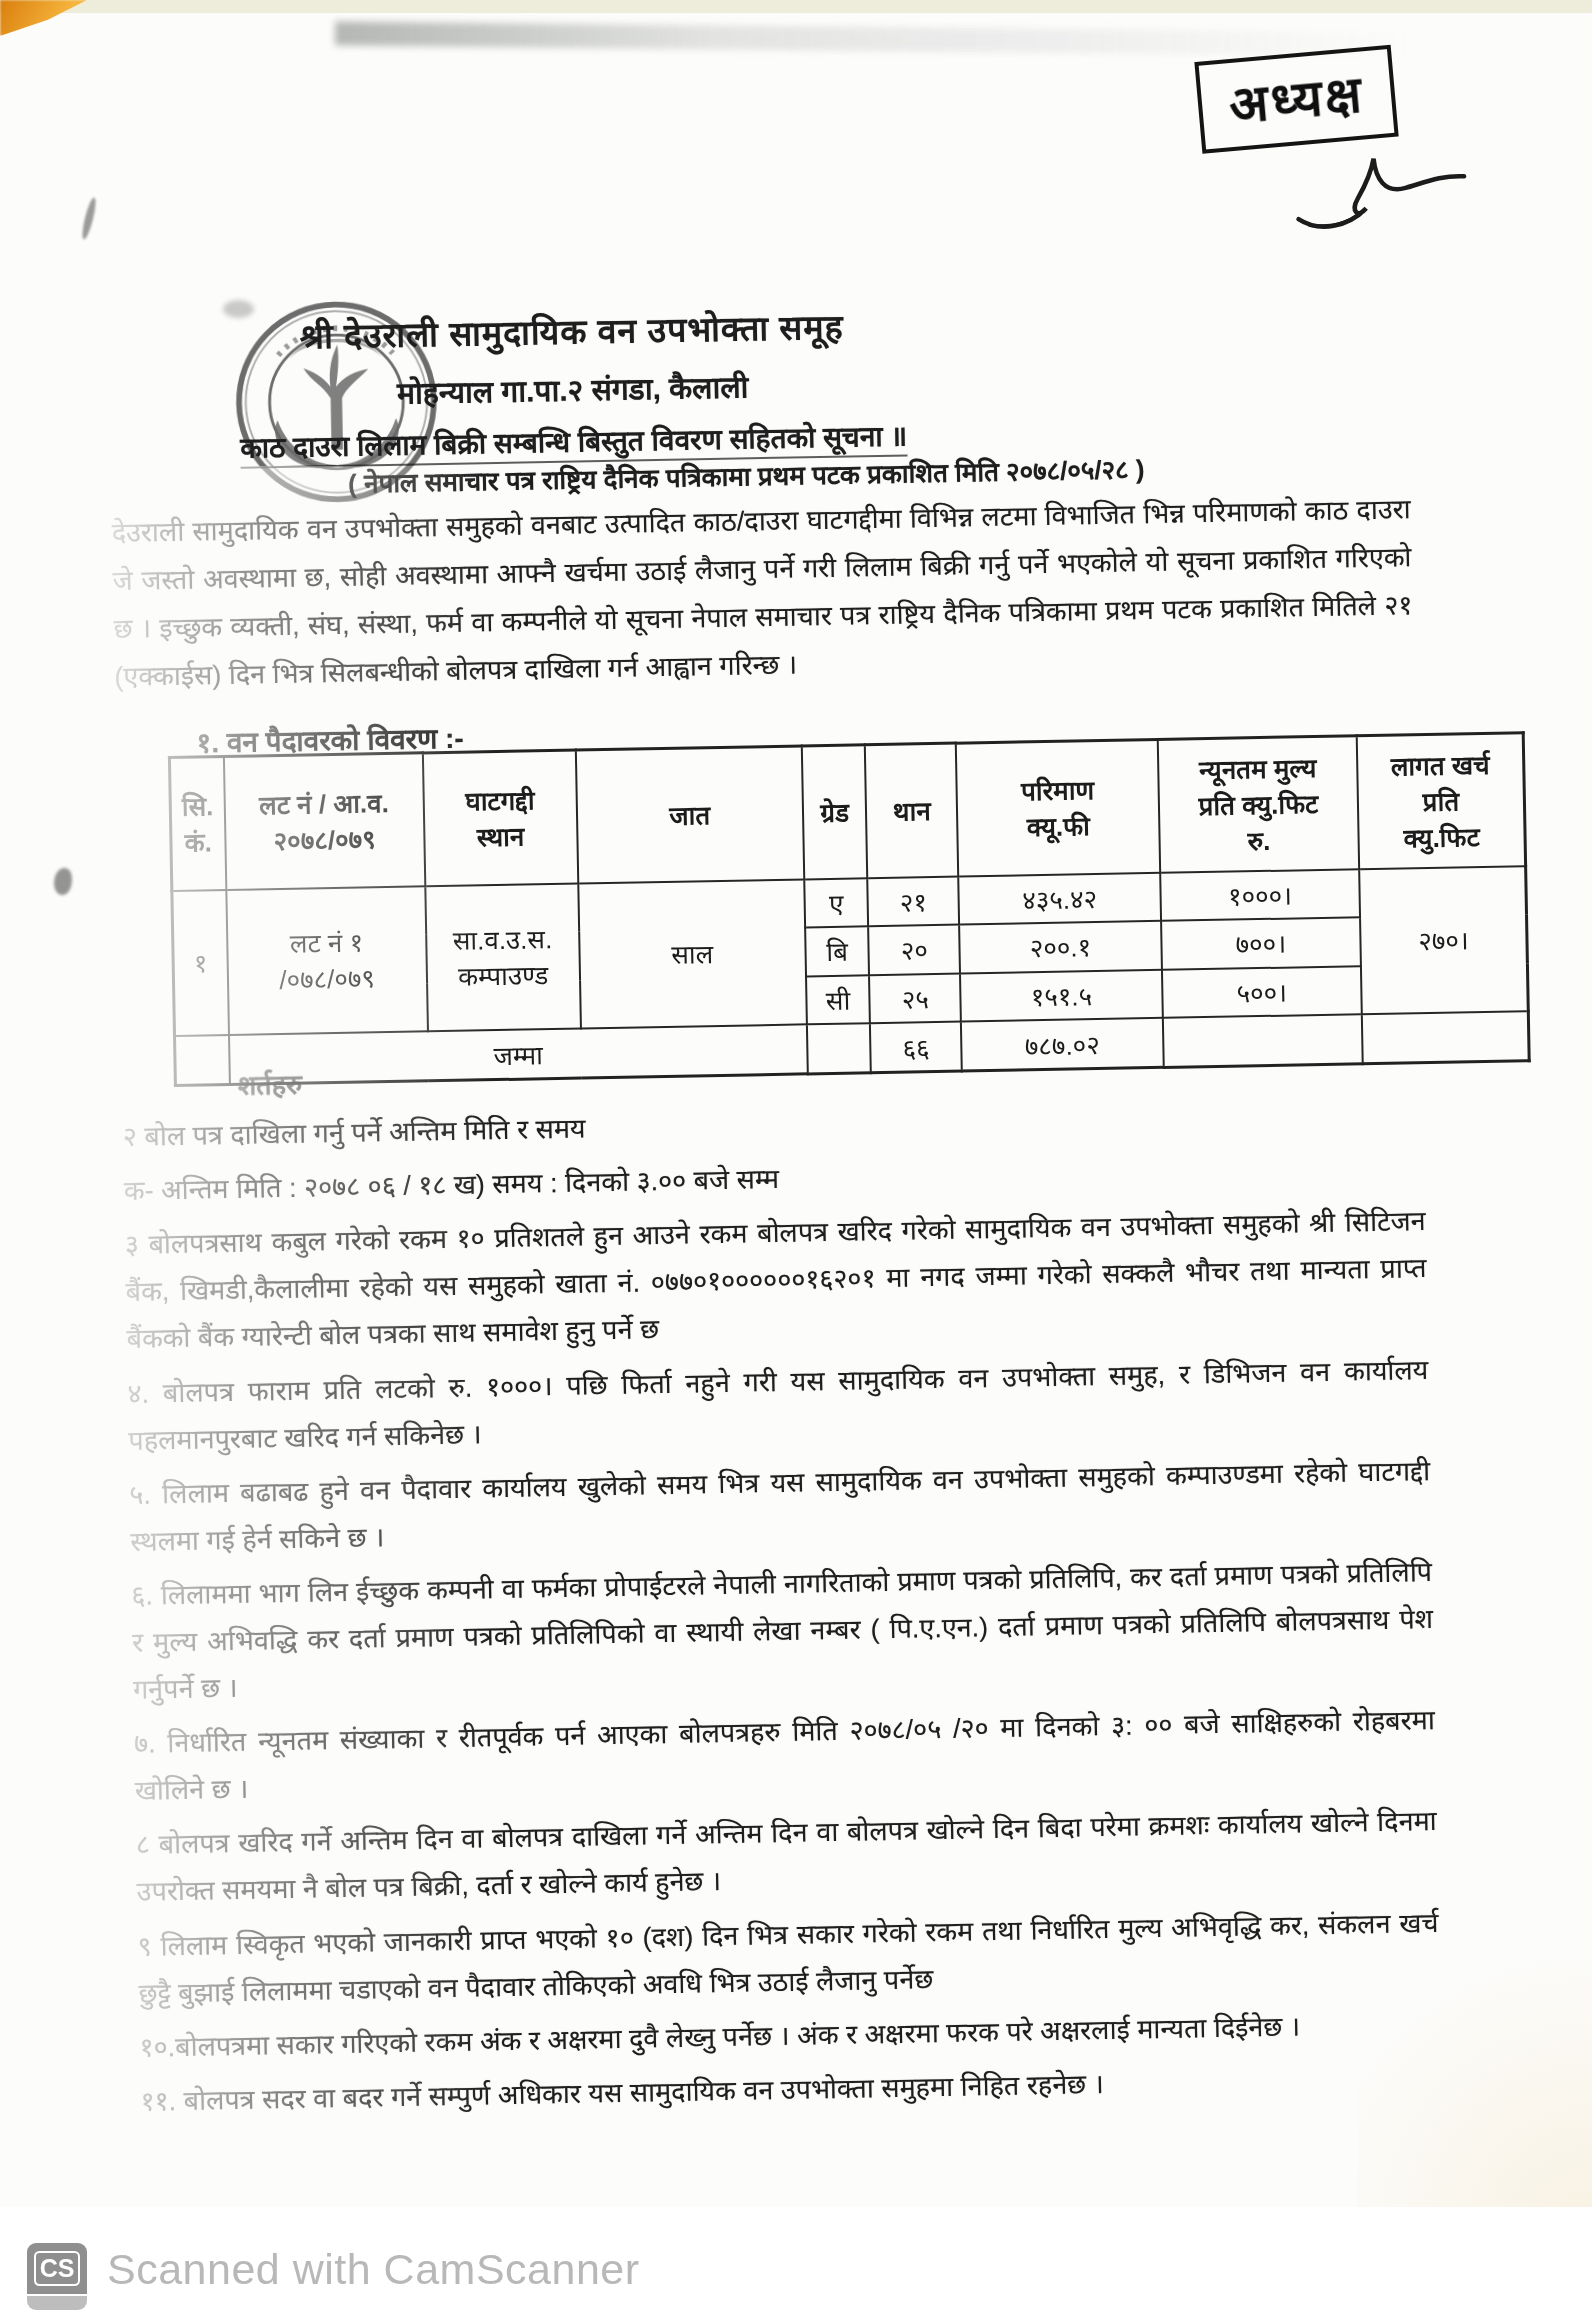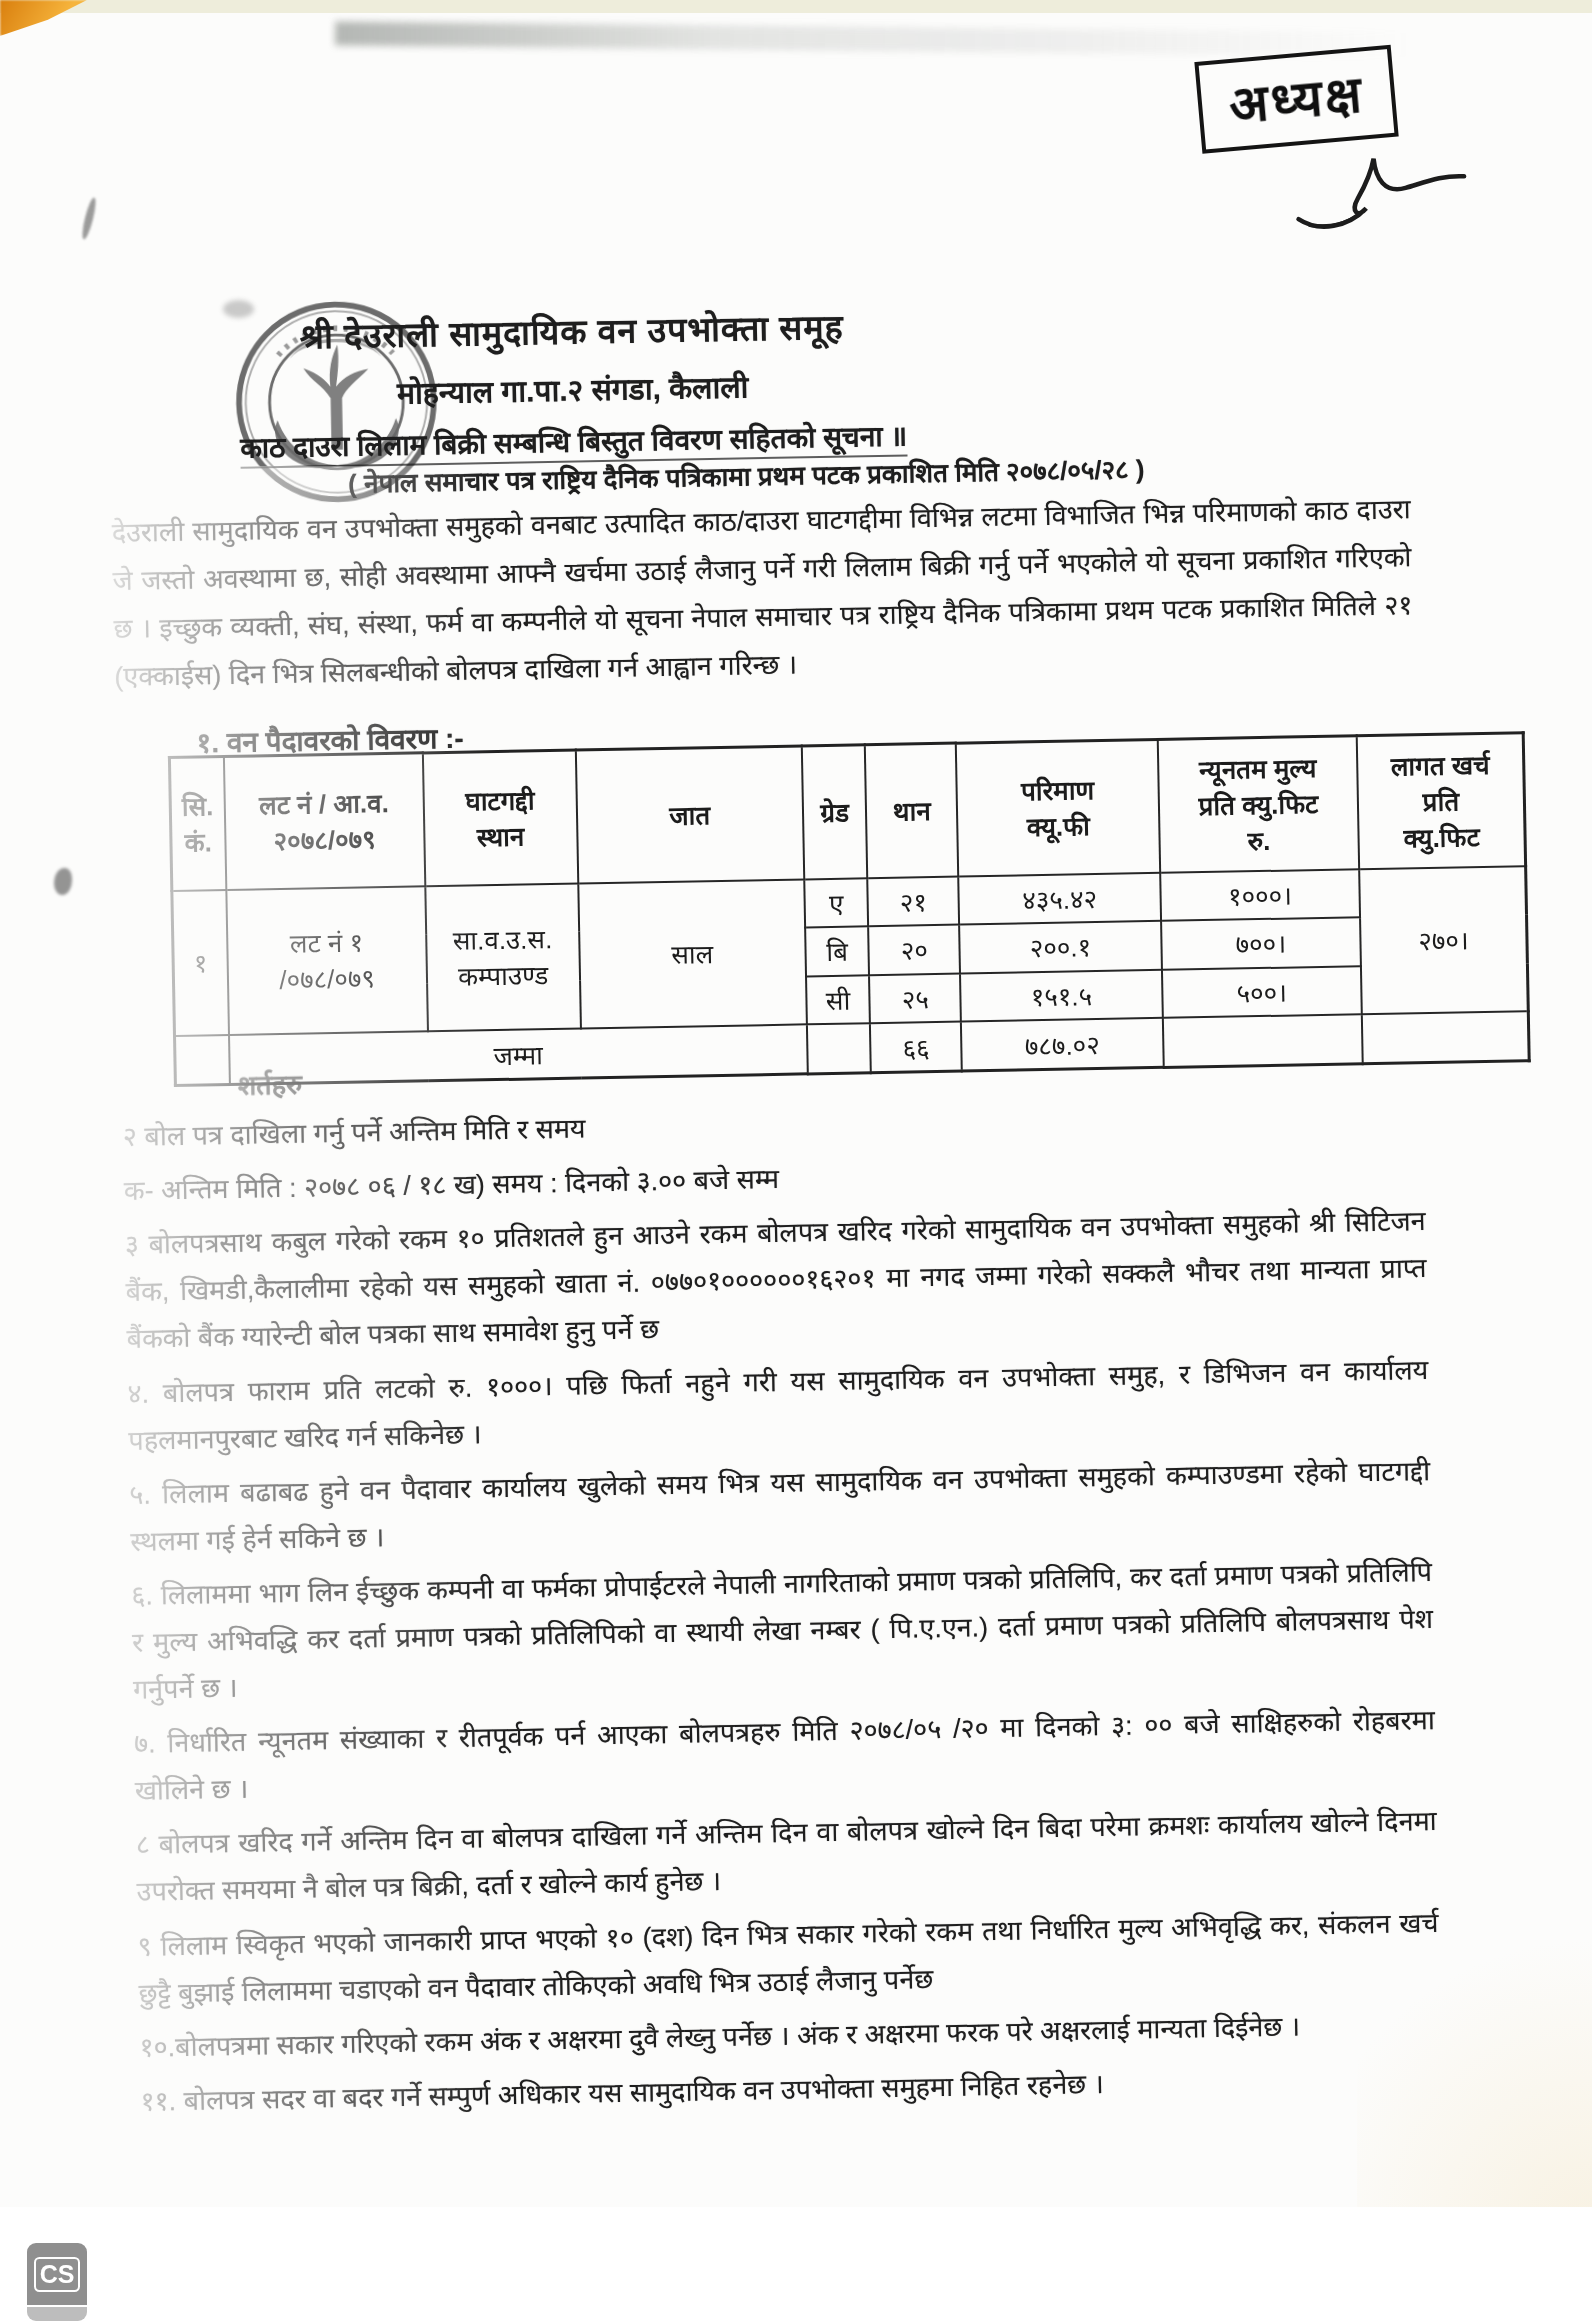--- a/index.html
+++ b/index.html
@@ -59,21 +59,21 @@
   table.produce th{font-weight:700;height:127px;}
   table.produce td{height:43px;font-weight:400;}
   table.produce{border:3.6px solid #222;}
   
   .conditions{position:absolute;left:120px;top:1055px;width:1301px;z-index:3;}
   .conditions-heading{margin-left:116px;font-size:27px;font-weight:700;opacity:.75;filter:blur(0.5px);margin-bottom:9px;}
   .condition{font-size:27px;line-height:47px;text-align:justify;margin-bottom:7.2px;}
   
   .footer{position:absolute;left:0;top:2207px;width:100%;height:114px;background:#ffffff;z-index:8;}
   .cs-logo{position:absolute;left:27px;top:36px;width:60px;height:69px;}
-  .cs-top{width:60px;height:62px;background:#8f8f8f;border-radius:9px 9px 0 0;
+  .cs-top{width:60px;height:51px;background:#8f8f8f;border-radius:9px 9px 0 0;
     display:flex;align-items:center;justify-content:center;}
   .cs-top span{color:#ffffff;font-size:25px;font-weight:700;border:2.7px solid #fff;border-radius:5.4px;padding:0 3.6px;line-height:31px;}
   .cs-bottom{width:60px;height:14.5px;background:#bdbdbd;border-radius:0 0 9px 9px;margin-top:1.8px;}
   .scanner-text{position:absolute;left:107px;top:38px;font-size:43px;color:#b8b8b8;letter-spacing:0.5px;}
 </style>
 </head>
 <body>
 
 <div class="page">
 
@@ -207,16 +207,17 @@
 
   <div class="scan-fade"></div>
 
   <div class="footer">
     <div class="cs-logo">
       <div class="cs-top">
           <span>CS</span>
         </div>
       <div class="cs-bottom"></div>
     </div>
+    <div class="scanner-text">Scanned with CamScanner</div>
   </div>
 
 </div>
 
 
 </body></html>

